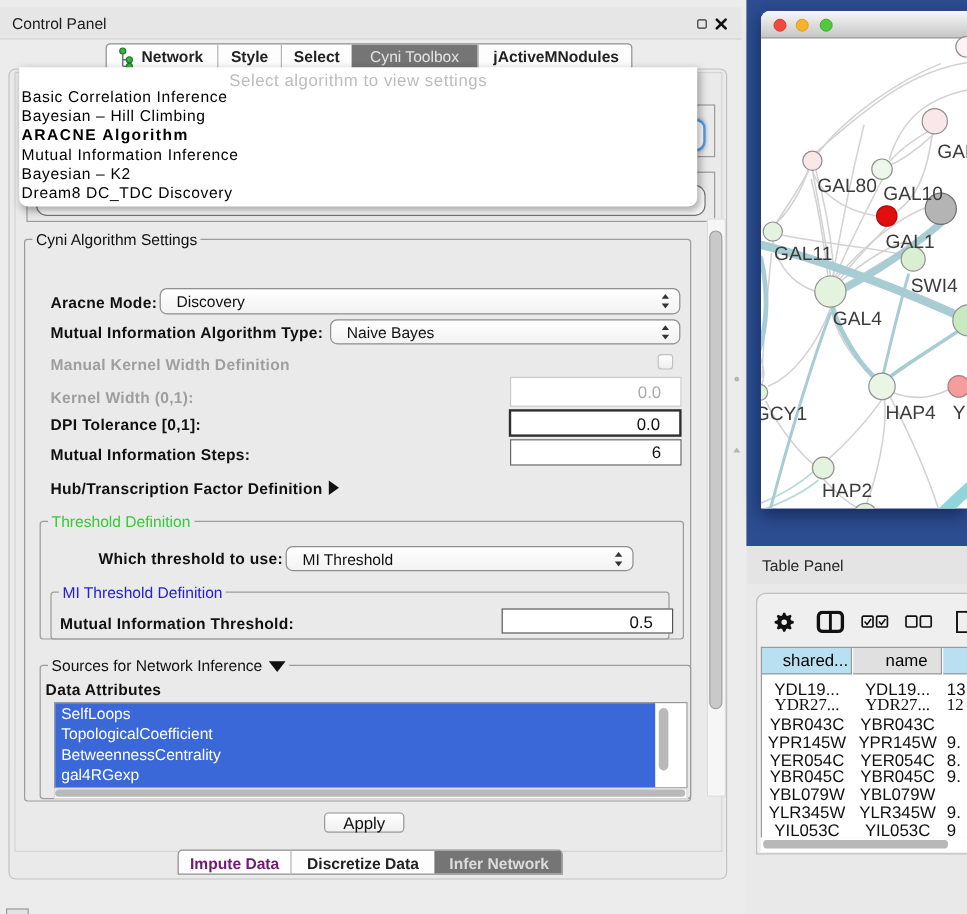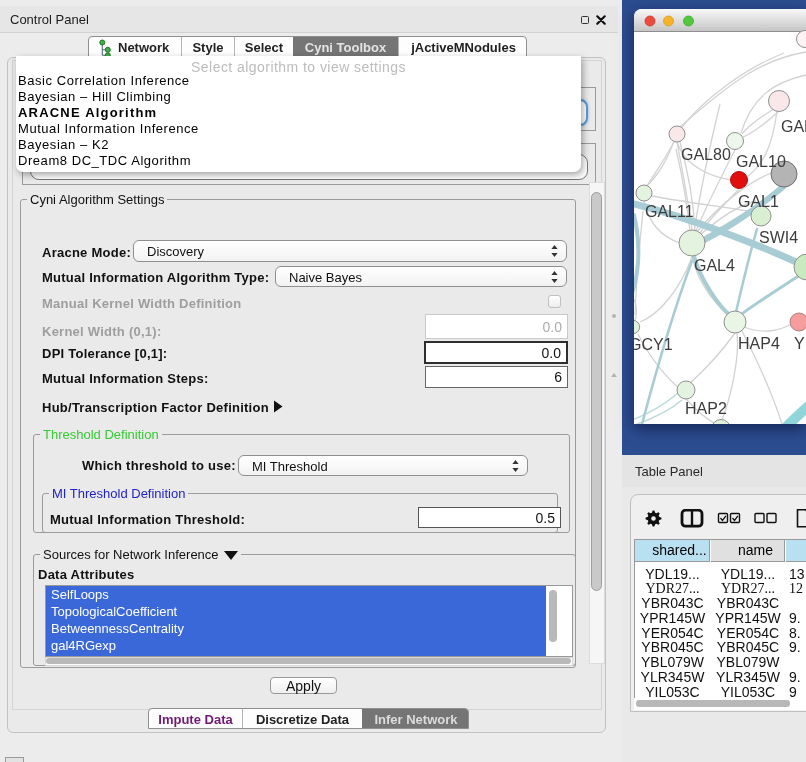--- a/index.html
+++ b/index.html
@@ -6,21 +6,21 @@
 html,body { width:806px; height:762px; overflow:hidden; background:#ececec;
   font-family:"Liberation Sans", sans-serif; }
 #stage { position:relative; width:806px; height:762px; }
 .abs { position:absolute; }
 .lbl { font-size:13px; font-weight:bold; color:#111; white-space:nowrap; letter-spacing:0.25px; }
 .lbl.dis { color:#9e9e9e; }
 .combo { position:absolute; background:linear-gradient(#ffffff,#f2f2f2); border:1px solid #8f8f8f;
   border-radius:6px; font-size:13px; color:#111; }
 .combo .ctext { position:absolute; left:13px; top:50%; transform:translateY(-50%); }
 .spin { position:absolute; background:#fff; font-size:14px; color:#111; text-align:right; }
-.spin span { position:absolute; right:5px; top:50%; transform:translateY(-50%); }
+.spin span { position:absolute; right:16px; top:50%; transform:translateY(-50%); }
 .gbox { position:absolute; border:1px solid #9b9b9b; border-radius:3px; }
 .gtitle { position:absolute; top:-8px; background:#eaeaea; padding:0 3px; font-size:13px; white-space:nowrap; }
 .arrows { position:absolute; width:7px; height:12px; top:50%; transform:translateY(-50%); }
 </style>
 </head>
 <body>
 <div id="stage">
 
   <div class="abs" id="cp" style="left:0; top:5; width:613px; height:731px;"></div>
 
@@ -47,21 +47,21 @@
       </svg>
       <div class="abs" style="left:29px; top:3px; font-size:13px; font-weight:bold; color:#222;">Network</div>
     </div>
     <div class="abs" style="left:93px; top:0; width:53px; height:22px; border-right:1px solid #b5b5b5; text-align:center;">
       <div style="margin-top:3px; font-size:13px; font-weight:bold; color:#222;">Style</div>
     </div>
     <div class="abs" style="left:146px; top:0; width:58px; height:22px; text-align:center;">
       <div style="margin-top:3px; font-size:13px; font-weight:bold; color:#222;">Select</div>
     </div>
     <div class="abs" style="left:204px; top:0; width:105px; height:22px; background:#757575; text-align:center;">
-      <div style="margin-top:3px; font-size:13px; font-weight:bold; color:#e4e4e4;">Cyni Toolbox</div>
+      <div style="margin-top:3px; font-size:13px; font-weight:normal; color:#e4e4e4;">Cyni Toolbox</div>
     </div>
     <div class="abs" style="left:309px; top:0; width:130px; height:22px; text-align:center; border-left:1px solid #b5b5b5;">
       <div style="margin-top:3px; font-size:13px; font-weight:bold; color:#222;">jActiveMNodules</div>
     </div>
   </div>
 
   <div class="abs" style="left:22px; top:87px; width:574px; height:44px; border:1px solid #9b9b9b;"></div>
   <div class="abs" style="left:30px; top:99px; width:558px; height:27px; background:#fff; border:2.5px solid #5b9bd8; border-radius:8px; box-shadow:0 0 3px #86b6e8;"></div>
   <div class="abs" style="left:22px; top:143px; width:574px; height:42px; border:1px solid #9b9b9b;"></div>
   <div class="abs" style="left:30px; top:154px; width:558px; height:26px; background:#fff; border:1.5px solid #777; border-radius:9px;"></div>
@@ -170,21 +170,21 @@
   <div class="abs" style="left:611px; top:372px; width:6px; height:5px; background:transparent; border-left:3px solid transparent; border-right:3px solid transparent; border-bottom:4px solid #b5b5b5;"></div>
 
   <div class="abs" style="left:16px; top:56px; width:565px; height:116px; background:#fff; border-radius:0 0 7px 7px; box-shadow:2px 3px 7px rgba(0,0,0,0.35); font-size:13px;">
     <div style="text-align:center; color:#bcbcbc; padding-top:3px; height:17px; font-size:14px; letter-spacing:0.45px;">Select algorithm to view settings</div>
     <div style="padding-left:2px; line-height:16px; color:#000; letter-spacing:0.55px;">
       <div>Basic Correlation Inference</div>
       <div>Bayesian – Hill Climbing</div>
       <div style="font-weight:bold; letter-spacing:1.2px;">ARACNE Algorithm</div>
       <div>Mutual Information Inference</div>
       <div>Bayesian – K2</div>
-      <div>Dream8 DC_TDC Algorithm</div>
+      <div>Dream8 DC_TDC Discovery</div>
     </div>
   </div>
 
   <div class="abs" style="left:622px; top:0; width:184px; height:455px; background:#2c4d90;"></div>
 
   <svg class="abs" style="left:634px; top:9px; box-shadow:0 5px 14px rgba(0,10,40,0.55);" width="172" height="415" viewBox="0 0 172 415">
     <defs>
       <clipPath id="winclip">
           <path d="M0,8 A8,8 0 0 1 8,0 L172,0 L172,415 L0,415 Z"></path>
         </clipPath>

